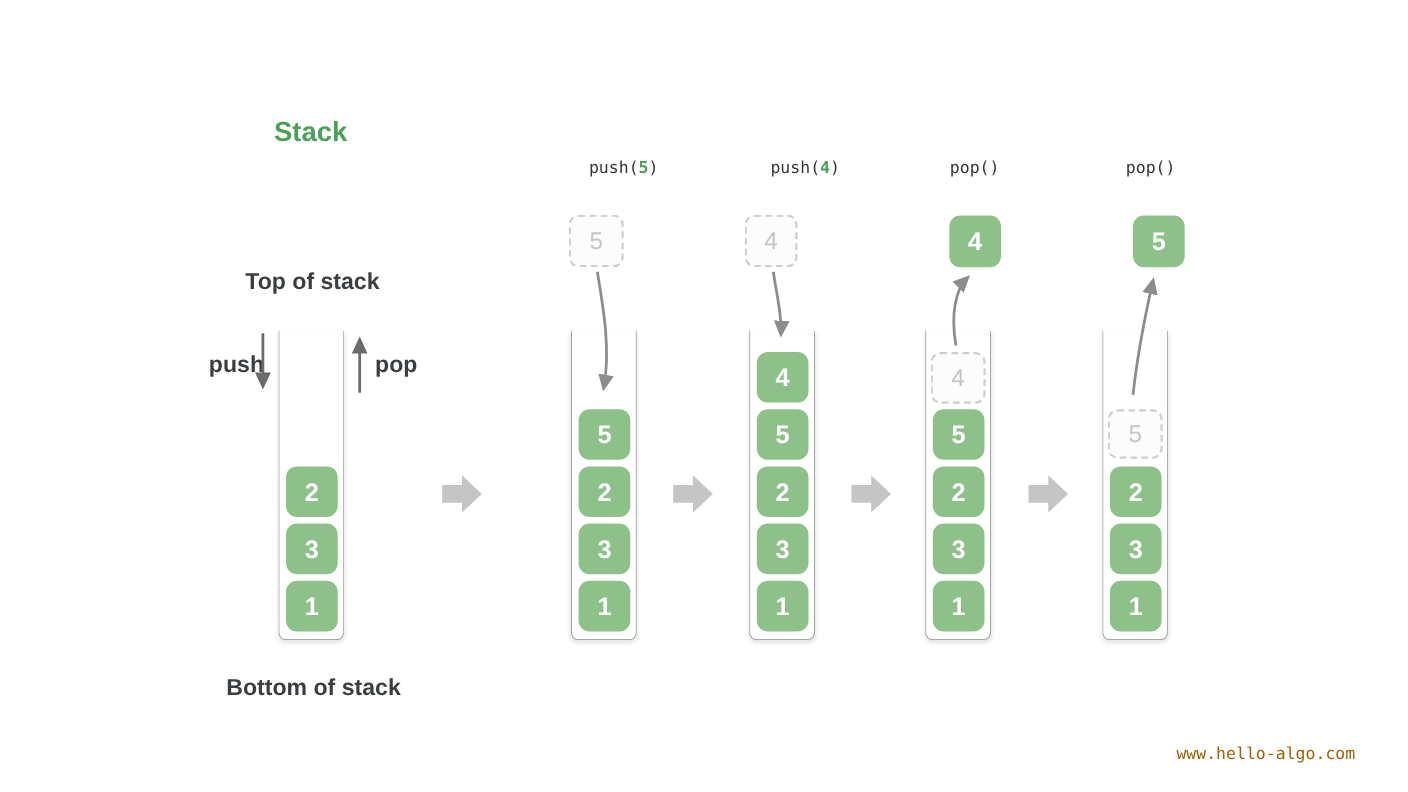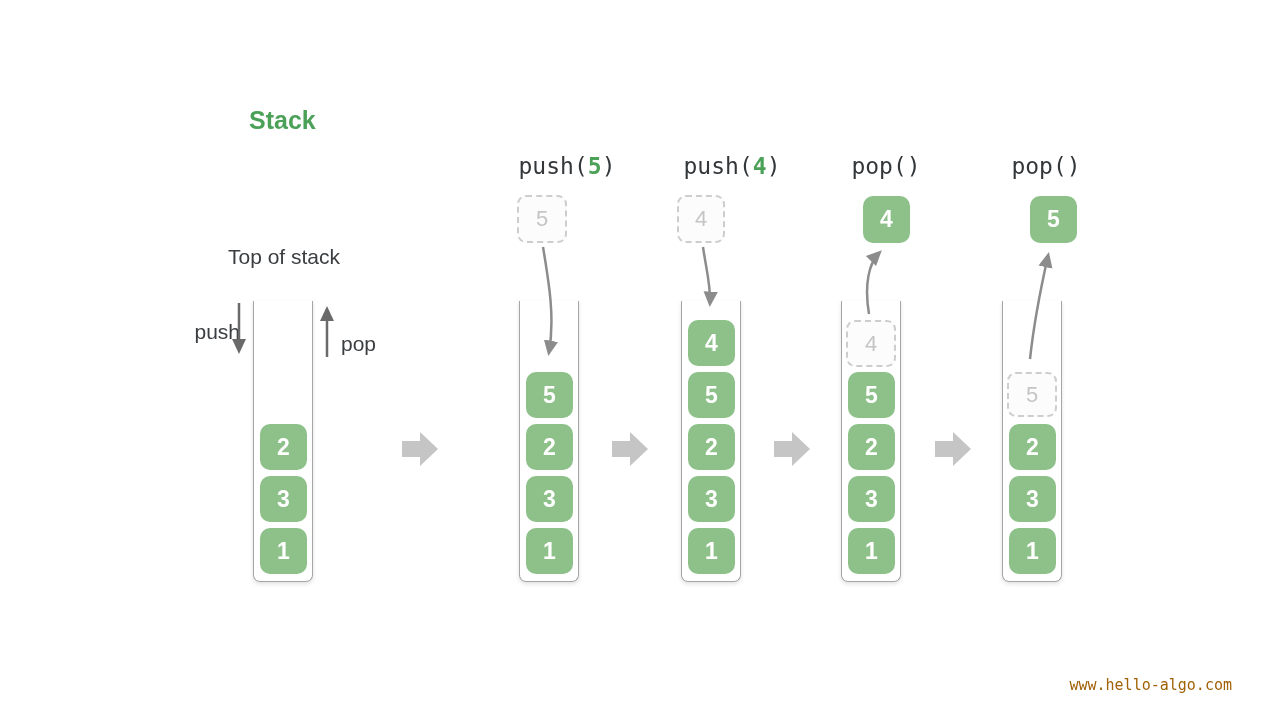--- a/index.html
+++ b/index.html
@@ -1,47 +1,48 @@
 <!DOCTYPE html>
 <html><head>
 <meta charset="utf-8">
 <style>
   html,body{margin:0;padding:0;background:#ffffff;}
   .stage{position:relative;width:1280px;height:720px;background:#ffffff;overflow:hidden;
          font-family:"Liberation Sans",sans-serif;}
   .title{position:absolute;left:249px;top:106px;font-size:25px;font-weight:bold;color:#4ba158;}
-  .lbl{position:absolute;font-size:21px;font-weight:normal;color:#3b3e41;white-space:nowrap;}
+  .lbl{position:absolute;font-size:21px;font-weight:bold;color:#3b3e41;white-space:nowrap;}
   .top-lbl{left:284px;top:245px;transform:translateX(-50%);}
   .bottom-lbl{left:285px;top:614px;transform:translateX(-50%);}
   .push-lbl{left:240px;top:320px;transform:translateX(-100%);}
-  .pop-lbl{left:341px;top:332px;}
+  .pop-lbl{left:341px;top:320px;}
   .vessel{position:absolute;top:301px;width:60px;height:281px;box-sizing:border-box;
           border-left:1.5px solid #a5a5a5;border-right:1.5px solid #a5a5a5;
           border-bottom:1.5px solid #a5a5a5;border-radius:0 0 7px 7px;
           box-shadow:0 2px 4px rgba(0,0,0,.12);}
   .box{position:absolute;width:47px;height:46px;background:#8dc189;border-radius:10px;
        color:#ffffff;font-size:23px;font-weight:bold;display:flex;align-items:center;
        justify-content:center;}
   .ghost{position:absolute;box-sizing:border-box;border:2px dashed #cdcdcd;background:#fcfcfc;
          border-radius:9px;color:#c5c5c5;font-size:22px;display:flex;align-items:center;
          justify-content:center;}
-  .op{position:absolute;top:153px;transform:translateX(-50%);display:flex;white-space:pre;
-      font-family:"DejaVu Sans Mono",monospace;font-size:23px;color:#33373a;}
+  .op{position:absolute;top:143px;transform:translateX(-50%);display:flex;white-space:pre;
+      font-family:"DejaVu Sans Mono",monospace;font-size:15px;color:#33373a;}
   .op .arg{color:#4ba158;font-weight:bold;}
   .overlay{position:absolute;left:0;top:0;pointer-events:none;}
   .watermark{position:absolute;right:48px;top:676px;font-family:"DejaVu Sans Mono",monospace;
              font-size:15px;color:#a16207;}
 </style>
 </head>
 <body>
 
 <div class="stage">
 
   <div class="title">Stack</div>
   <div class="lbl top-lbl">Top of stack</div>
+  <div class="lbl bottom-lbl">Bottom of stack</div>
   <div class="lbl push-lbl">push</div>
   <div class="lbl pop-lbl">pop</div>
 
   <div class="op" style="left:567px">
     <span>push(</span><span class="arg">5</span><span>)</span>
   </div>
   <div class="op" style="left:732px">
     <span>push(</span><span class="arg">4</span><span>)</span>
   </div>
   <div class="op" style="left:886px">

